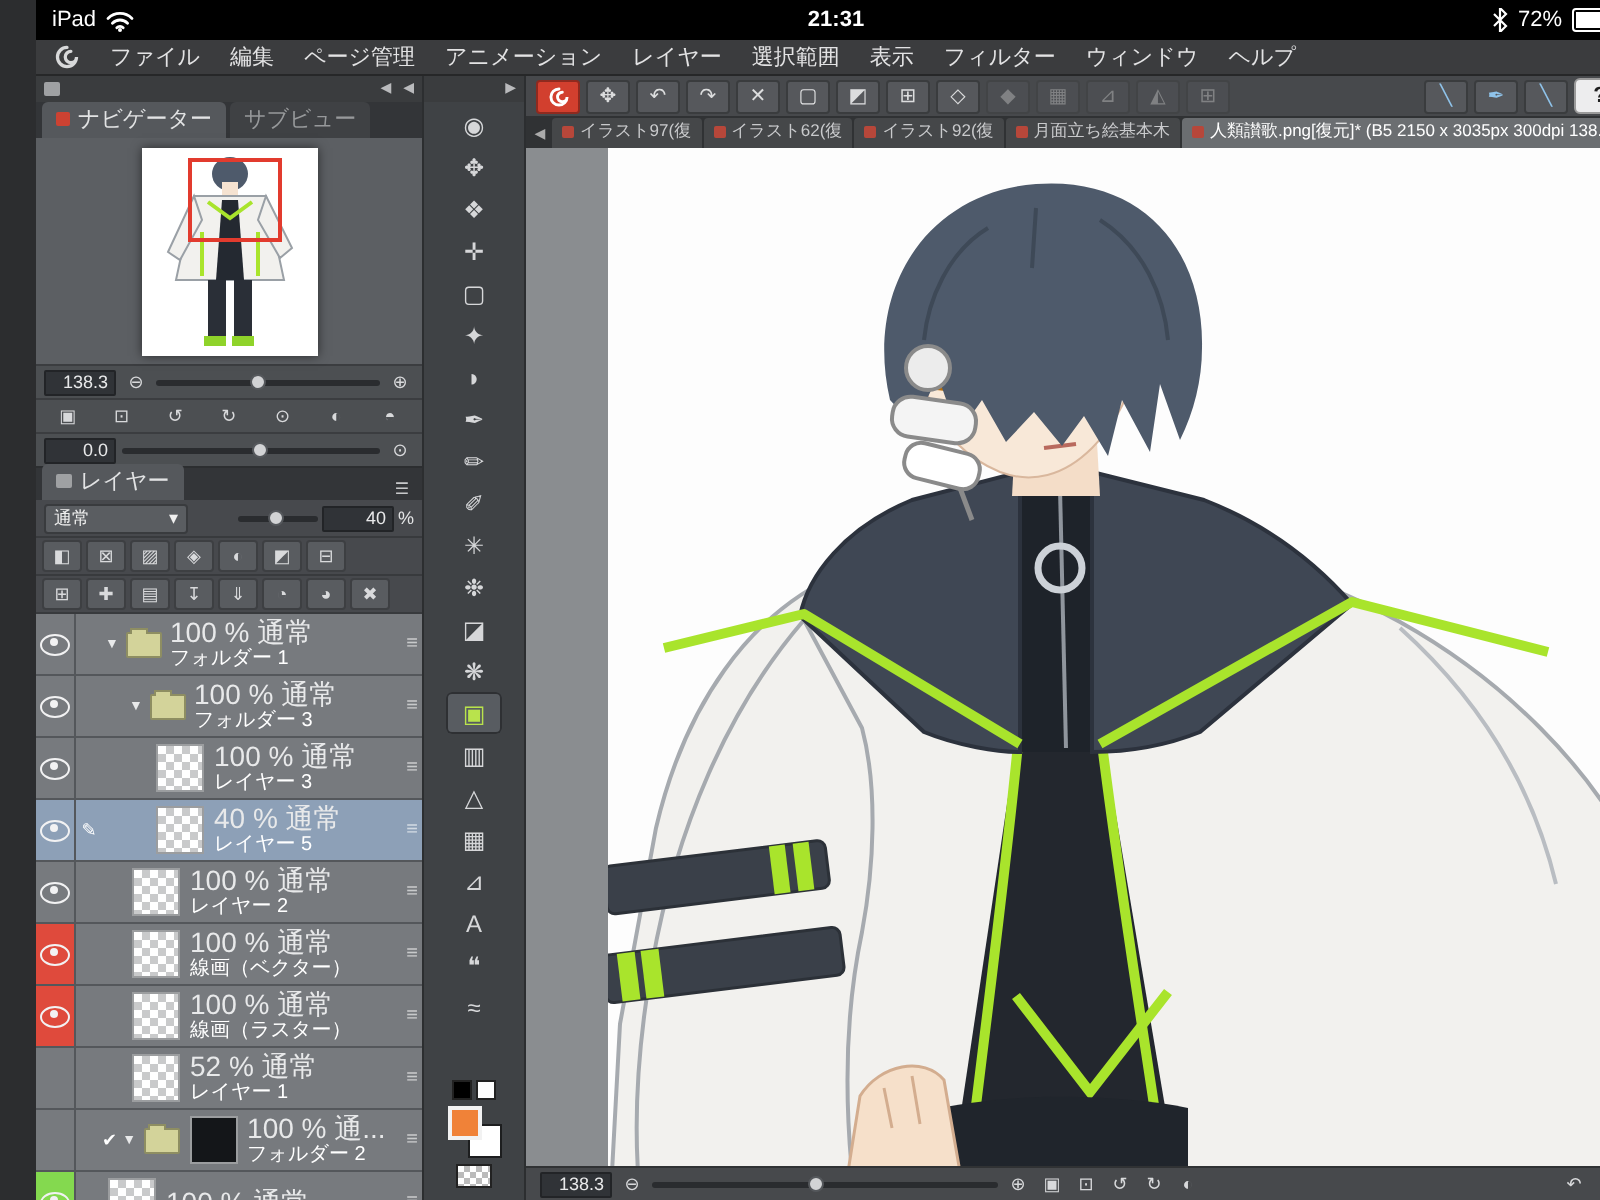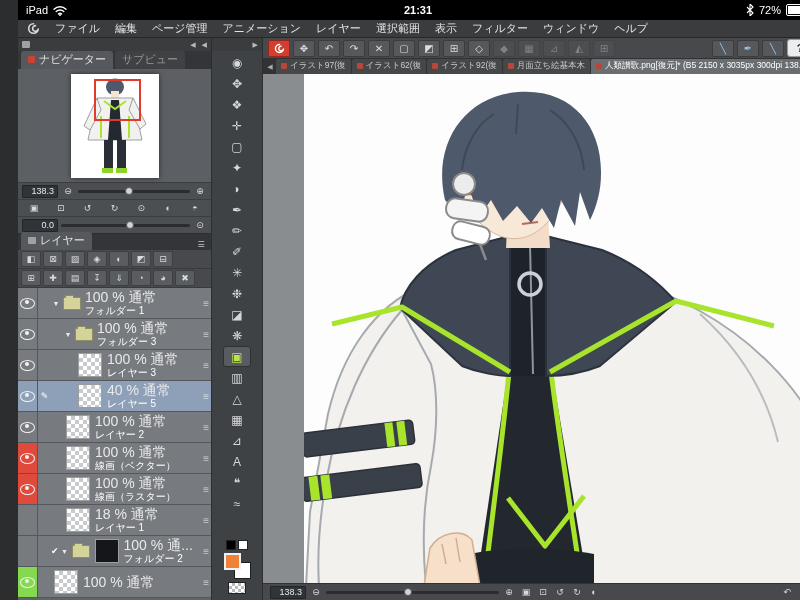--- a/index.html
+++ b/index.html
@@ -223,20 +223,33 @@
 
       <section id="layer-panel">
         <div id="layer-tabbar">
           <span class="ptab">
             <span class="mini-gray-ic"></span>
             <span>レイヤー</span>
           </span>
           <span class="spacer"></span>
           <span class="tiny-btn">☰</span>
         </div>
+        <div class="blend-row">
+          <span class="combo">
+            <span>通常</span>
+            <span>▾</span>
+          </span>
+          <span class="opacity-widget">
+            <span class="slider" style="width:40px;">
+                <span class="knob" style="left:38%;"></span>
+              </span>
+            <span class="val-box">40</span>
+            <span>%</span>
+          </span>
+        </div>
         <div class="icon-row" id="layer-fx-row">
             <div class="ibtn">◧</div>
             <div class="ibtn">⊠</div>
             <div class="ibtn">▨</div>
             <div class="ibtn">◈</div>
             <div class="ibtn">◐</div>
             <div class="ibtn">◩</div>
             <div class="ibtn">⊟</div>
           </div>
         <div class="icon-row" id="layer-ops-row">
@@ -341,21 +354,21 @@
                 <span class="l2">線画（ラスター）</span>
               </div>
               <span class="handle">≡</span>
             </div>
             <div class="lrow">
               <div class="vis"></div>
               <div class="editcol"></div>
               <div class="indent" style="width: 12px;"></div>
               <span class="thumb"></span>
               <div class="meta">
-                <span class="l1">18 % 通常</span>
+                <span class="l1">52 % 通常</span>
                 <span class="l2">レイヤー 1</span>
               </div>
               <span class="handle">≡</span>
             </div>
             <div class="lrow">
               <div class="vis"></div>
               <div class="editcol"></div>
               <span class="checkmark">✔</span>
               <span class="expander">▼</span>
               <span class="folder-chip"></span>

